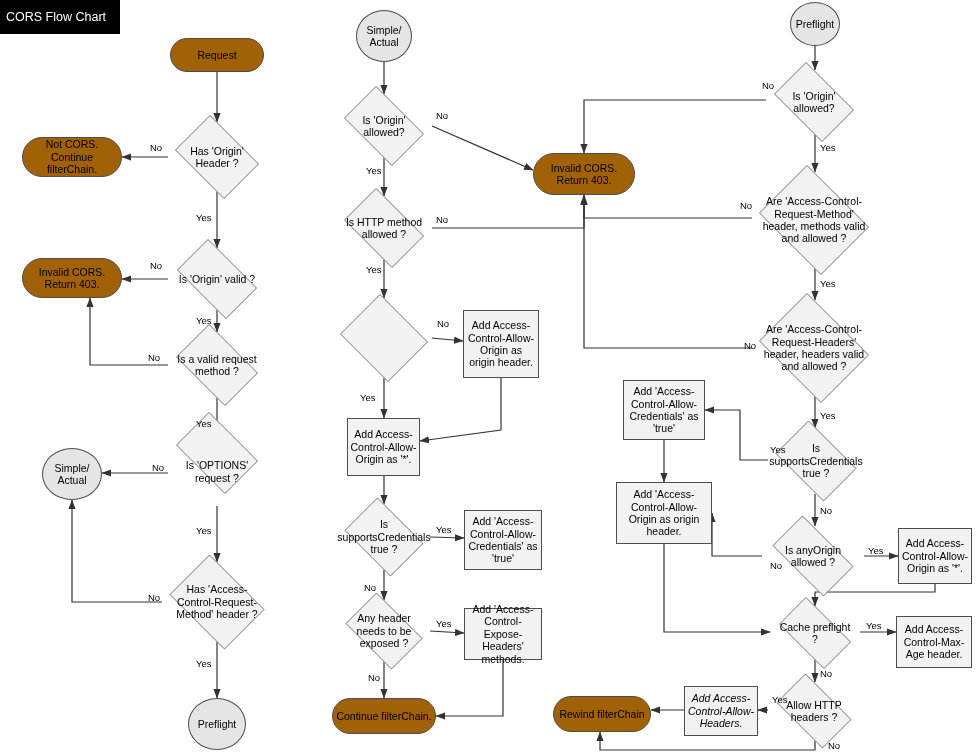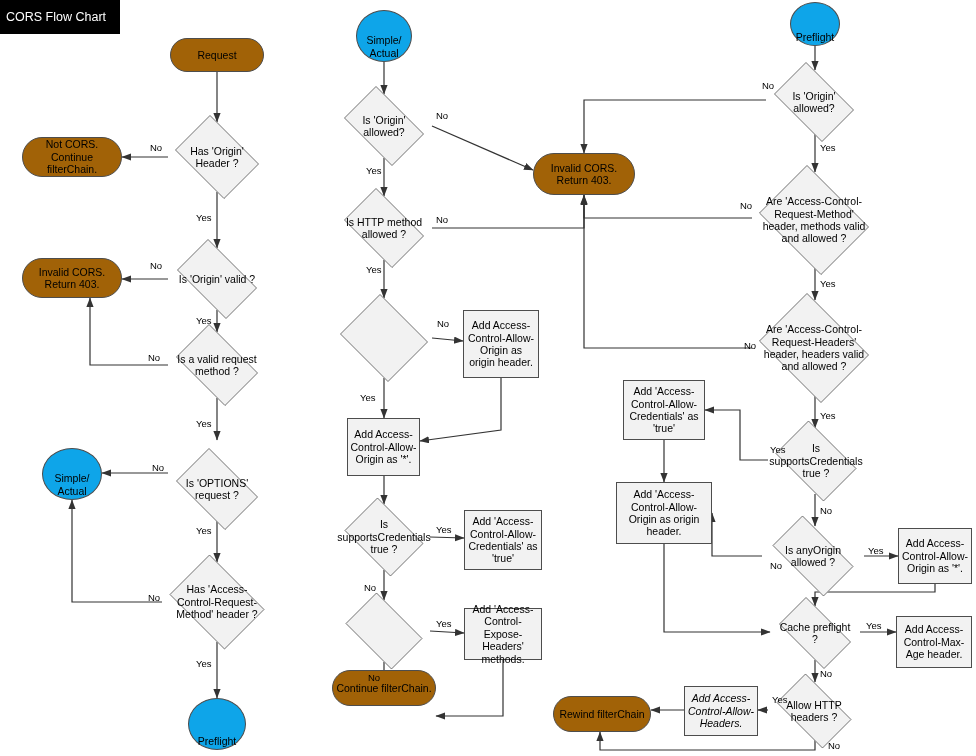--- a/index.html
+++ b/index.html
@@ -40,24 +40,23 @@
   .n-term {
     background: #a16207;
     border: 1px solid #4d4d4d;
     border-radius: 999px;
   }
   .n-proc {
     background: #f2f2f2;
     border: 1px solid #4d4d4d;
   }
   .n-ellipse {
-    background: #0ea5e9;
+    background: #e5e5e5;
     border: 1px solid #4d4d4d;
     border-radius: 50%;
-    align-items: flex-end;
   }
   .n-dec {
     background: transparent;
     border: none;
   }
   .n-dec .dec-shape {
     position: absolute;
     left: 0; top: 0;
     width: 100%;
     height: 100%;
@@ -173,21 +172,21 @@
         <div class="dec-shape"></div>
         <div class="dec-label">Is 'Origin' valid ?</div>
       </div>
       <div class="node n-term" style="left: 22px; top: 258px; width: 100px; height: 40px;">
         <span>Invalid CORS. Return 403.</span>
       </div>
       <div class="node n-dec" style="left: 168px; top: 332px; width: 98px; height: 66px;">
         <div class="dec-shape"></div>
         <div class="dec-label">Is a valid request method ?</div>
       </div>
-      <div class="node n-dec" style="left: 168px; top: 456px; width: 98px; height: 66px;">
+      <div class="node n-dec" style="left: 168px; top: 420px; width: 98px; height: 66px; align-items: flex-end;">
         <div class="dec-shape"></div>
         <div class="dec-label">Is 'OPTIONS' request ?</div>
       </div>
       <div class="node n-ellipse" style="left: 42px; top: 448px; width: 60px; height: 52px;">
         <span>Simple/ Actual</span>
       </div>
       <div class="node n-dec" style="left: 162px; top: 562px; width: 110px; height: 80px;">
         <div class="dec-shape"></div>
         <div class="dec-label">Has 'Access-Control-Request-Method' header ?</div>
       </div>
@@ -219,25 +218,26 @@
       </div>
       <div class="node n-dec" style="left: 338px; top: 504px; width: 92px; height: 66px;">
         <div class="dec-shape"></div>
         <div class="dec-label">Is supportsCredentials true ?</div>
       </div>
       <div class="node n-proc" style="left: 464px; top: 510px; width: 78px; height: 60px;">
         <span>Add 'Access-Control-Allow-Credentials' as 'true'</span>
       </div>
       <div class="node n-dec" style="left: 338px; top: 600px; width: 92px; height: 62px;">
         <div class="dec-shape"></div>
+        <div class="dec-label">Any header needs to be exposed ?</div>
       </div>
       <div class="node n-proc" style="left: 464px; top: 608px; width: 78px; height: 52px;">
         <span>Add 'Access-Control-Expose-Headers' methods.</span>
       </div>
-      <div class="node n-term" style="left: 332px; top: 670px; width: 104px; height: 36px;">
+      <div class="node n-term" style="left: 332px; top: 698px; width: 104px; height: 36px;">
         <span>Continue filterChain.</span>
       </div>
       <div class="node n-ellipse" style="left: 790px; top: 2px; width: 50px; height: 44px;">
         <span>Preflight</span>
       </div>
       <div class="node n-dec" style="left: 766px; top: 70px; width: 96px; height: 64px;">
         <div class="dec-shape"></div>
         <div class="dec-label">Is 'Origin' allowed?</div>
       </div>
       <div class="node n-dec" style="left: 752px; top: 172px; width: 124px; height: 96px;">

